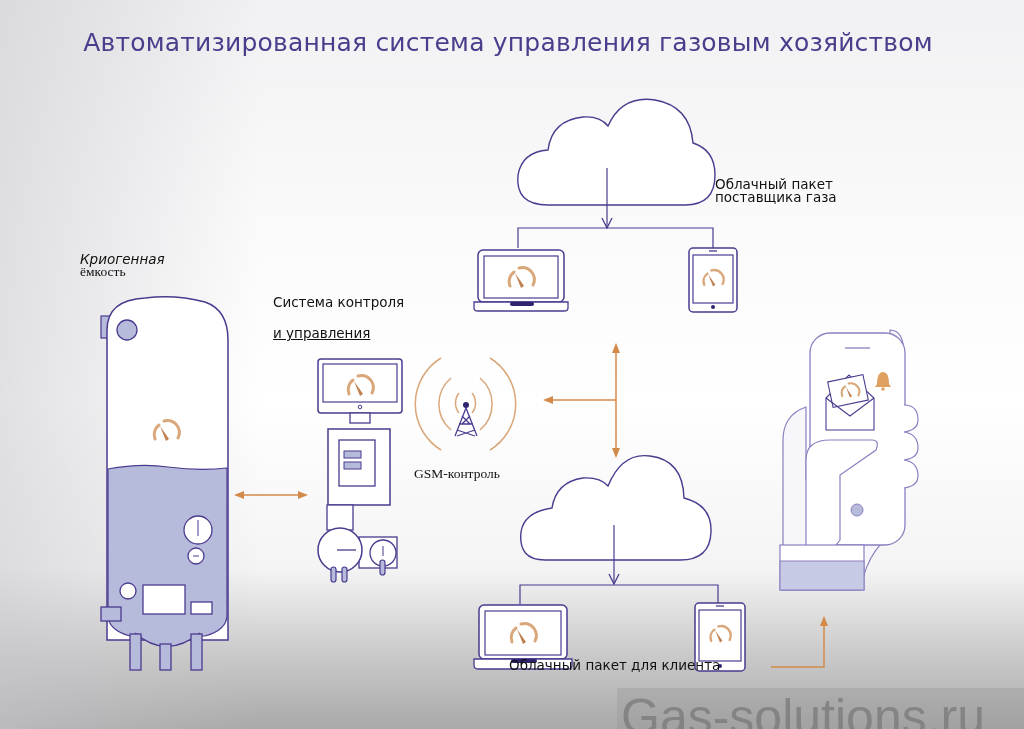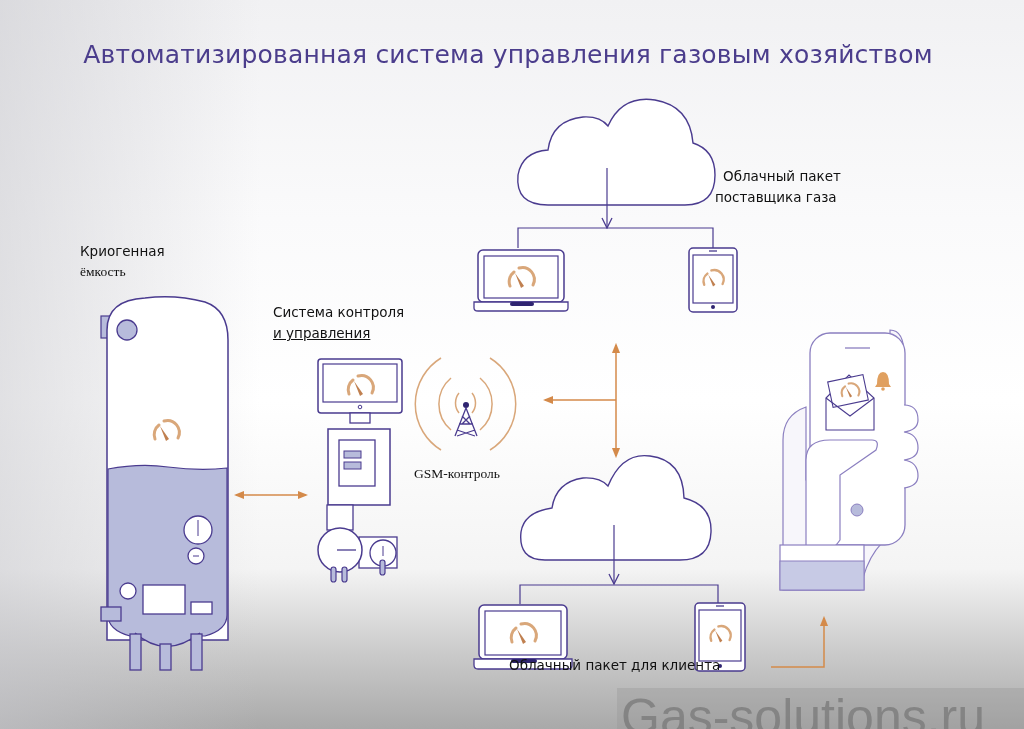--- a/index.html
+++ b/index.html
@@ -1,21 +1,21 @@
 <!DOCTYPE html>
 <html><head>
 <meta charset="utf-8">
 <style>
   html,body{margin:0;padding:0;}
   body{width:1024px;height:729px;overflow:hidden;position:relative;
     font-family:"DejaVu Sans","Liberation Sans",sans-serif;
     background:linear-gradient(to bottom,#f1f1f3 0%,#fafafb 30%,#ffffff 55%,#f4f4f4 78%,#c9c9c9 90%,#a9a9a9 100%);}
   .bg-left{position:absolute;left:0;top:0;width:260px;height:729px;
     background:linear-gradient(to right,rgba(200,200,205,0.55),rgba(255,255,255,0));pointer-events:none;}
-  .title{position:absolute;left:0;right:8px;top:28px;text-align:center;color:#4b3d8c;font-size:25px;letter-spacing:0.2px;margin-top:12px;}
+  .title{position:absolute;left:0;right:8px;top:28px;text-align:center;color:#4b3d8c;font-size:25px;letter-spacing:0.2px;}
   .lbl{position:absolute;color:#111;font-size:13.5px;line-height:20px;}
   svg.diagram{position:absolute;left:0;top:0;}
   .watermark{position:absolute;left:617px;top:662px;width:407px;height:67px;background:rgba(150,150,150,0.35);margin-top:26px;}
   .watermark span{position:absolute;left:4px;top:0px;font-size:50px;color:rgba(120,120,120,0.75);font-family:"Liberation Sans",sans-serif;letter-spacing:0px;}
 </style>
 </head>
 <body>
 
 <div class="bg-left"></div>
 
@@ -156,28 +156,28 @@
     <rect x="830" y="378" width="36" height="26" transform="rotate(-12 848 391)" fill="#fff" stroke="#4a3b8f" stroke-width="1.1"></rect>
     <path d="M826,398 L850,416 L874,398" fill="none" stroke="#4a3b8f" stroke-width="1.1"></path>
     <g transform="translate(850,392) scale(0.7)">
         <use href="#gauge"></use>
       </g>
     <path d="M877,384 Q877,372 883,372 Q889,372 889,384 L891,387 L875,387 Z" fill="#e0a060"></path>
     <circle cx="883" cy="389" r="1.8" fill="#e0a060"></circle>
   </g>
 </svg>
 
-<div class="lbl" style="left:80px;top:241px;">Криогенная</div>
+<div class="lbl" style="left:80px;top:249px;font-style:italic;">Криогенная</div>
 <div class="lbl" style="left:80px;top:262px;font-family:Liberation Serif, serif;">ёмкость</div>
 
-<div class="lbl" style="left:273px;top:302px;">Система контроля</div>
+<div class="lbl" style="left:273px;top:292px;">Система контроля</div>
 <div class="lbl" style="left:273px;top:323px;text-decoration:underline;">и управления</div>
 
 <div class="lbl" style="left:414px;top:464px;font-family:Liberation Serif, serif;">GSM-контроль</div>
 
-<div class="lbl" style="left:715px;top:166px;margin-left:8px;">Облачный пакет</div>
+<div class="lbl" style="left:715px;top:174px;">Облачный пакет</div>
 <div class="lbl" style="left:715px;top:187px;text-align:right;">поставщика газа</div>
 
 <div class="lbl" style="left:509px;top:655px;z-index:1;">Облачный пакет для клиента</div>
 
 <div class="watermark">
   <span>Gas-solutions.ru</span>
 </div>
 
 </body></html>

